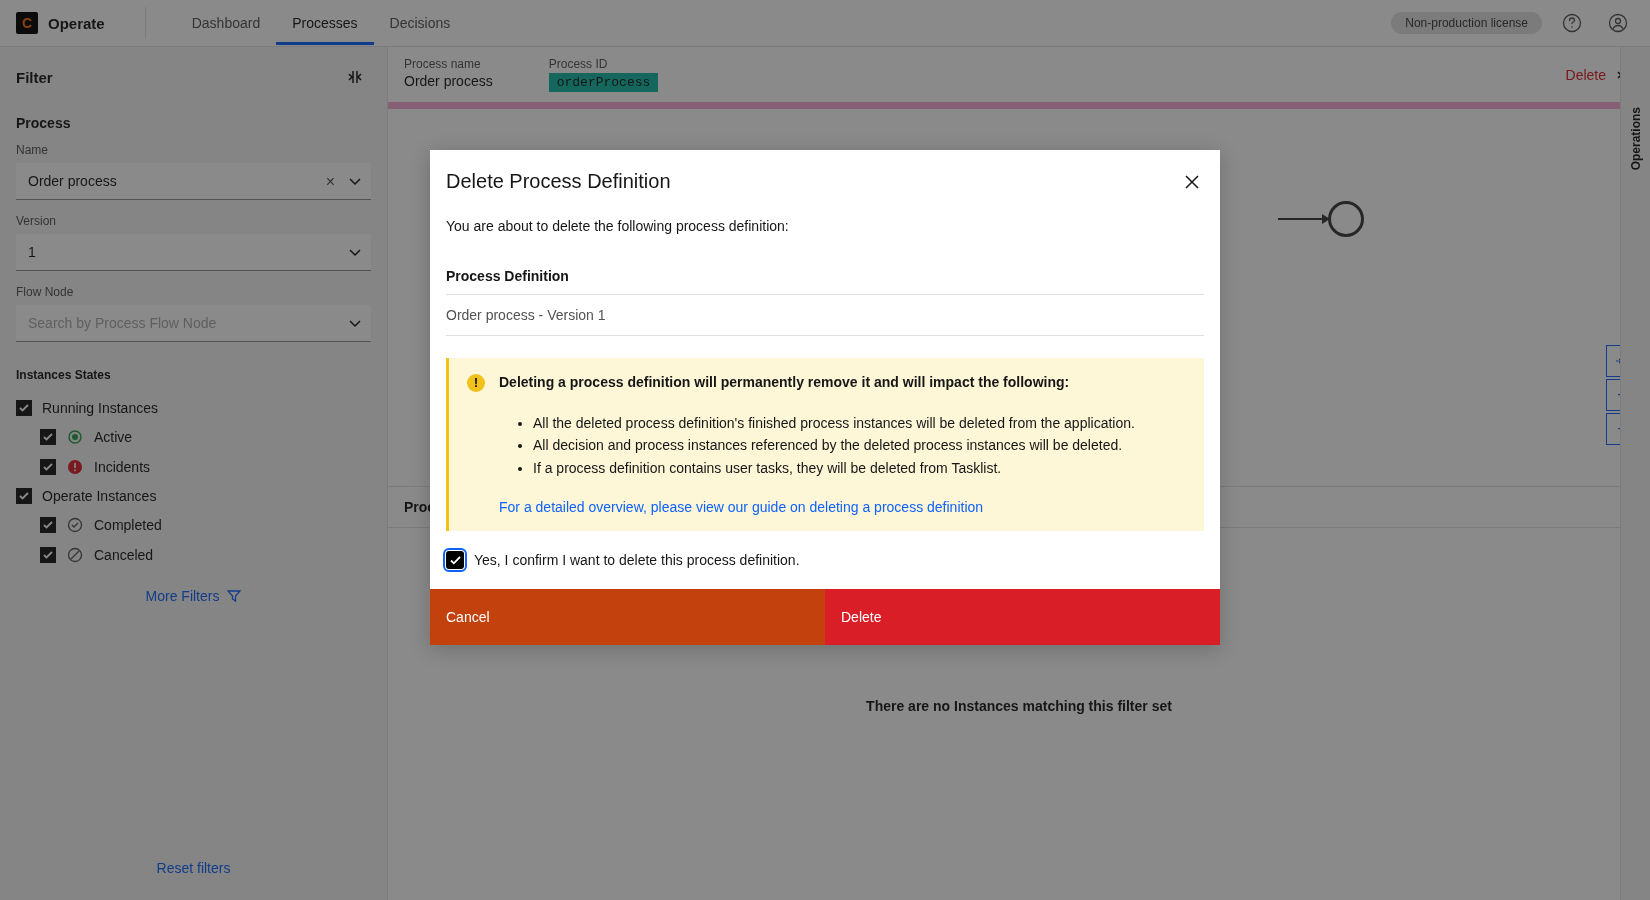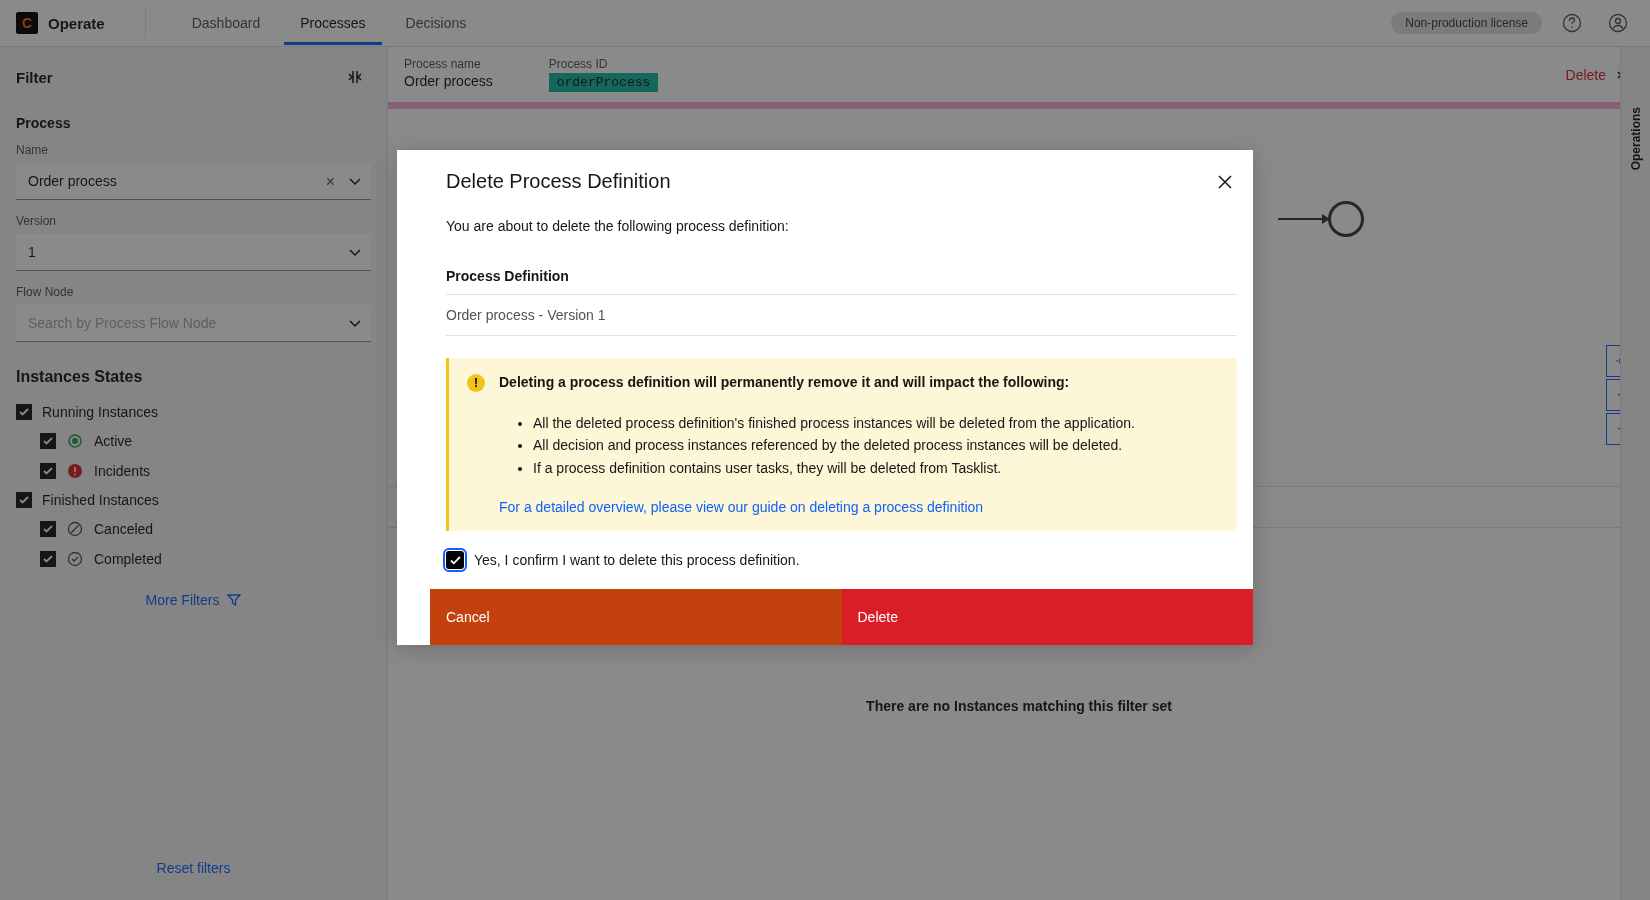--- a/index.html
+++ b/index.html
@@ -4,21 +4,21 @@
 <style>
 * { box-sizing: border-box; margin: 0; padding: 0; }
 body { font-family: -apple-system, BlinkMacSystemFont, "Segoe UI", Arial, sans-serif; font-size: 14px; color: #161616; background: #f4f4f4; width: 1650px; height: 900px; overflow: hidden; position: relative; }
 
 
 .top-nav { height: 47px; background: #fff; border-bottom: 1px solid #e0e0e0; display: flex; align-items: center; padding: 0 16px; justify-content: space-between; }
 .top-nav-left { display: flex; align-items: center; gap: 0; }
 .brand { display: flex; align-items: center; gap: 10px; padding-right: 40px; border-right: 1px solid #e0e0e0; height: 32px; }
 .brand-logo { width: 22px; height: 22px; background: #000; color: #ff6d00; display: flex; align-items: center; justify-content: center; font-weight: 700; font-size: 14px; border-radius: 2px; }
 .brand-name { font-weight: 600; font-size: 15px; }
-.nav-tabs { display: flex; gap: 8px; margin-left: 30px; }
+.nav-tabs { display: flex; gap: 0; margin-left: 30px; }
 .nav-tab { padding: 13px 16px; color: #525252; cursor: pointer; position: relative; font-size: 14px; }
 .nav-tab.active { color: #161616; }
 .nav-tab.active::after { content: ""; position: absolute; left: 0; right: 0; bottom: -1px; height: 3px; background: #0f62fe; }
 .top-nav-right { display: flex; align-items: center; gap: 14px; }
 .license-pill { background: #e0e0e0; color: #393939; font-size: 12px; padding: 4px 14px; border-radius: 12px; }
 .icon-btn { width: 32px; height: 32px; display: flex; align-items: center; justify-content: center; cursor: pointer; color: #525252; }
 
 
 .main { display: flex; height: calc(100% - 47px); }
 
@@ -29,21 +29,21 @@
 .sidebar-section { padding: 12px 16px 0; }
 .section-label { font-weight: 600; font-size: 14px; margin-bottom: 12px; }
 .field-label { font-size: 12px; color: #525252; margin-bottom: 6px; display: block; }
 .select-wrap { position: relative; margin-bottom: 14px; }
 .select-box { width: 100%; background: #fff; border: none; border-bottom: 1px solid #8d8d8d; padding: 10px 40px 10px 12px; font-size: 14px; text-align: left; color: #161616; position: relative; }
 .select-box.placeholder { color: #a8a8a8; }
 .select-chevron { position: absolute; right: 10px; top: 50%; transform: translateY(-50%); pointer-events: none; }
 .select-clear { position: absolute; right: 36px; top: 50%; transform: translateY(-50%); cursor: pointer; font-size: 16px; color: #525252; }
 
 .states-section { padding: 4px 16px 0; }
-.states-title { font-weight: 600; font-size: 16px; margin: 8px 0 12px; }
+.states-title { font-weight: 600; font-size: 12px; margin: 8px 0 12px; }
 .check-row { display: flex; align-items: center; gap: 10px; padding: 6px 0; }
 .check-row.indent { padding-left: 24px; }
 .chk { width: 16px; height: 16px; background: #161616; display: inline-flex; align-items: center; justify-content: center; flex-shrink: 0; }
 .chk svg { stroke: #fff; }
 .state-icon { width: 18px; height: 18px; display: inline-flex; align-items: center; justify-content: center; flex-shrink: 0; }
 
 .more-filters { text-align: center; padding: 18px 0; }
 .more-filters a { color: #0f62fe; font-size: 14px; display: inline-flex; align-items: center; gap: 8px; }
 .reset-filters { text-align: center; padding: 14px 0; color: #0f62fe; font-size: 14px; margin-top: auto; margin-bottom: 10px; }
 
@@ -67,21 +67,21 @@
 .instances-header { display: flex; align-items: center; padding: 12px 16px; border-bottom: 1px solid #e0e0e0; }
 .instances-title { font-weight: 600; font-size: 14px; }
 
 .empty-msg { text-align: center; padding-top: 170px; color: #161616; font-weight: 600; }
 
 .ops-rail { position: absolute; right: 0; top: 47px; bottom: 0; width: 30px; border-left: 1px solid #e0e0e0; background: #f4f4f4; display: flex; align-items: flex-start; justify-content: center; padding-top: 60px; }
 .ops-text { writing-mode: vertical-rl; transform: rotate(180deg); font-size: 12px; font-weight: 600; color: #161616; }
 
 
 .overlay { position: absolute; inset: 0; background: rgba(22,22,22,0.5); display: flex; align-items: flex-start; justify-content: center; padding-top: 150px; }
-.modal { width: 856px; background: #fff; box-shadow: 0 4px 20px rgba(0,0,0,0.2); padding-left: 33px; }
+.modal { width: 790px; background: #fff; box-shadow: 0 4px 20px rgba(0,0,0,0.2); }
 .modal-header { display: flex; justify-content: space-between; align-items: flex-start; padding: 20px 16px 0 16px; }
 .modal-title { font-size: 20px; font-weight: 400; }
 .modal-close { cursor: pointer; padding: 4px; }
 .modal-body { padding: 24px 16px 20px; }
 .modal-intro { font-size: 14px; margin-bottom: 34px; }
 .def-label { font-weight: 600; font-size: 14px; padding-bottom: 10px; border-bottom: 1px solid #e0e0e0; }
 .def-value { color: #525252; font-size: 14px; padding: 12px 0; border-bottom: 1px solid #e0e0e0; margin-bottom: 22px; }
 .warning-box { background: #fdf6d7; border-left: 3px solid #f1c21b; padding: 16px 16px 16px 18px; }
 .warning-head { display: flex; gap: 14px; align-items: flex-start; font-weight: 600; font-size: 14px; margin-bottom: 20px; }
 .warn-icon { width: 18px; height: 18px; background: #f1c21b; border-radius: 50%; display: flex; align-items: center; justify-content: center; color: #000; font-weight: 700; font-size: 12px; flex-shrink: 0; }
@@ -209,49 +209,49 @@
             </svg>
           </span>
         <span>Incidents</span>
       </div>
       <div class="check-row">
         <span class="chk">
             <svg width="10" height="8" viewBox="0 0 10 8">
               <path d="M1 4l2.5 2.5L9 1" stroke-width="1.8" fill="none"></path>
             </svg>
           </span>
-        <span>Finished Instances</span>
+        <span>Operate Instances</span>
+      </div>
+      <div class="check-row indent">
+        <span class="chk">
+            <svg width="10" height="8" viewBox="0 0 10 8">
+              <path d="M1 4l2.5 2.5L9 1" stroke-width="1.8" fill="none"></path>
+            </svg>
+          </span>
+        <span class="state-icon">
+            <svg width="16" height="16" viewBox="0 0 16 16">
+              <circle cx="8" cy="8" r="6.5" stroke="#525252" stroke-width="1.3" fill="none"></circle>
+              <path d="M5 8l2 2 4-4" stroke="#525252" stroke-width="1.3" fill="none"></path>
+            </svg>
+          </span>
+        <span>Completed</span>
       </div>
       <div class="check-row indent">
         <span class="chk">
             <svg width="10" height="8" viewBox="0 0 10 8">
               <path d="M1 4l2.5 2.5L9 1" stroke-width="1.8" fill="none"></path>
             </svg>
           </span>
         <span class="state-icon">
             <svg width="16" height="16" viewBox="0 0 16 16">
               <circle cx="8" cy="8" r="6.5" stroke="#525252" stroke-width="1.3" fill="none"></circle>
               <path d="M4 12L12 4" stroke="#525252" stroke-width="1.3"></path>
             </svg>
           </span>
         <span>Canceled</span>
-      </div>
-      <div class="check-row indent">
-        <span class="chk">
-            <svg width="10" height="8" viewBox="0 0 10 8">
-              <path d="M1 4l2.5 2.5L9 1" stroke-width="1.8" fill="none"></path>
-            </svg>
-          </span>
-        <span class="state-icon">
-            <svg width="16" height="16" viewBox="0 0 16 16">
-              <circle cx="8" cy="8" r="6.5" stroke="#525252" stroke-width="1.3" fill="none"></circle>
-              <path d="M5 8l2 2 4-4" stroke="#525252" stroke-width="1.3" fill="none"></path>
-            </svg>
-          </span>
-        <span>Completed</span>
       </div>
     </div>
     <div class="more-filters">
       <a>
           <span>More Filters</span>
       <svg width="14" height="14" viewBox="0 0 14 14">
             <path d="M1 2h12l-4.5 5v5l-3-2V7L1 2z" stroke="#0f62fe" stroke-width="1.3" fill="none"></path>
           </svg>
         </a>
     </div>

